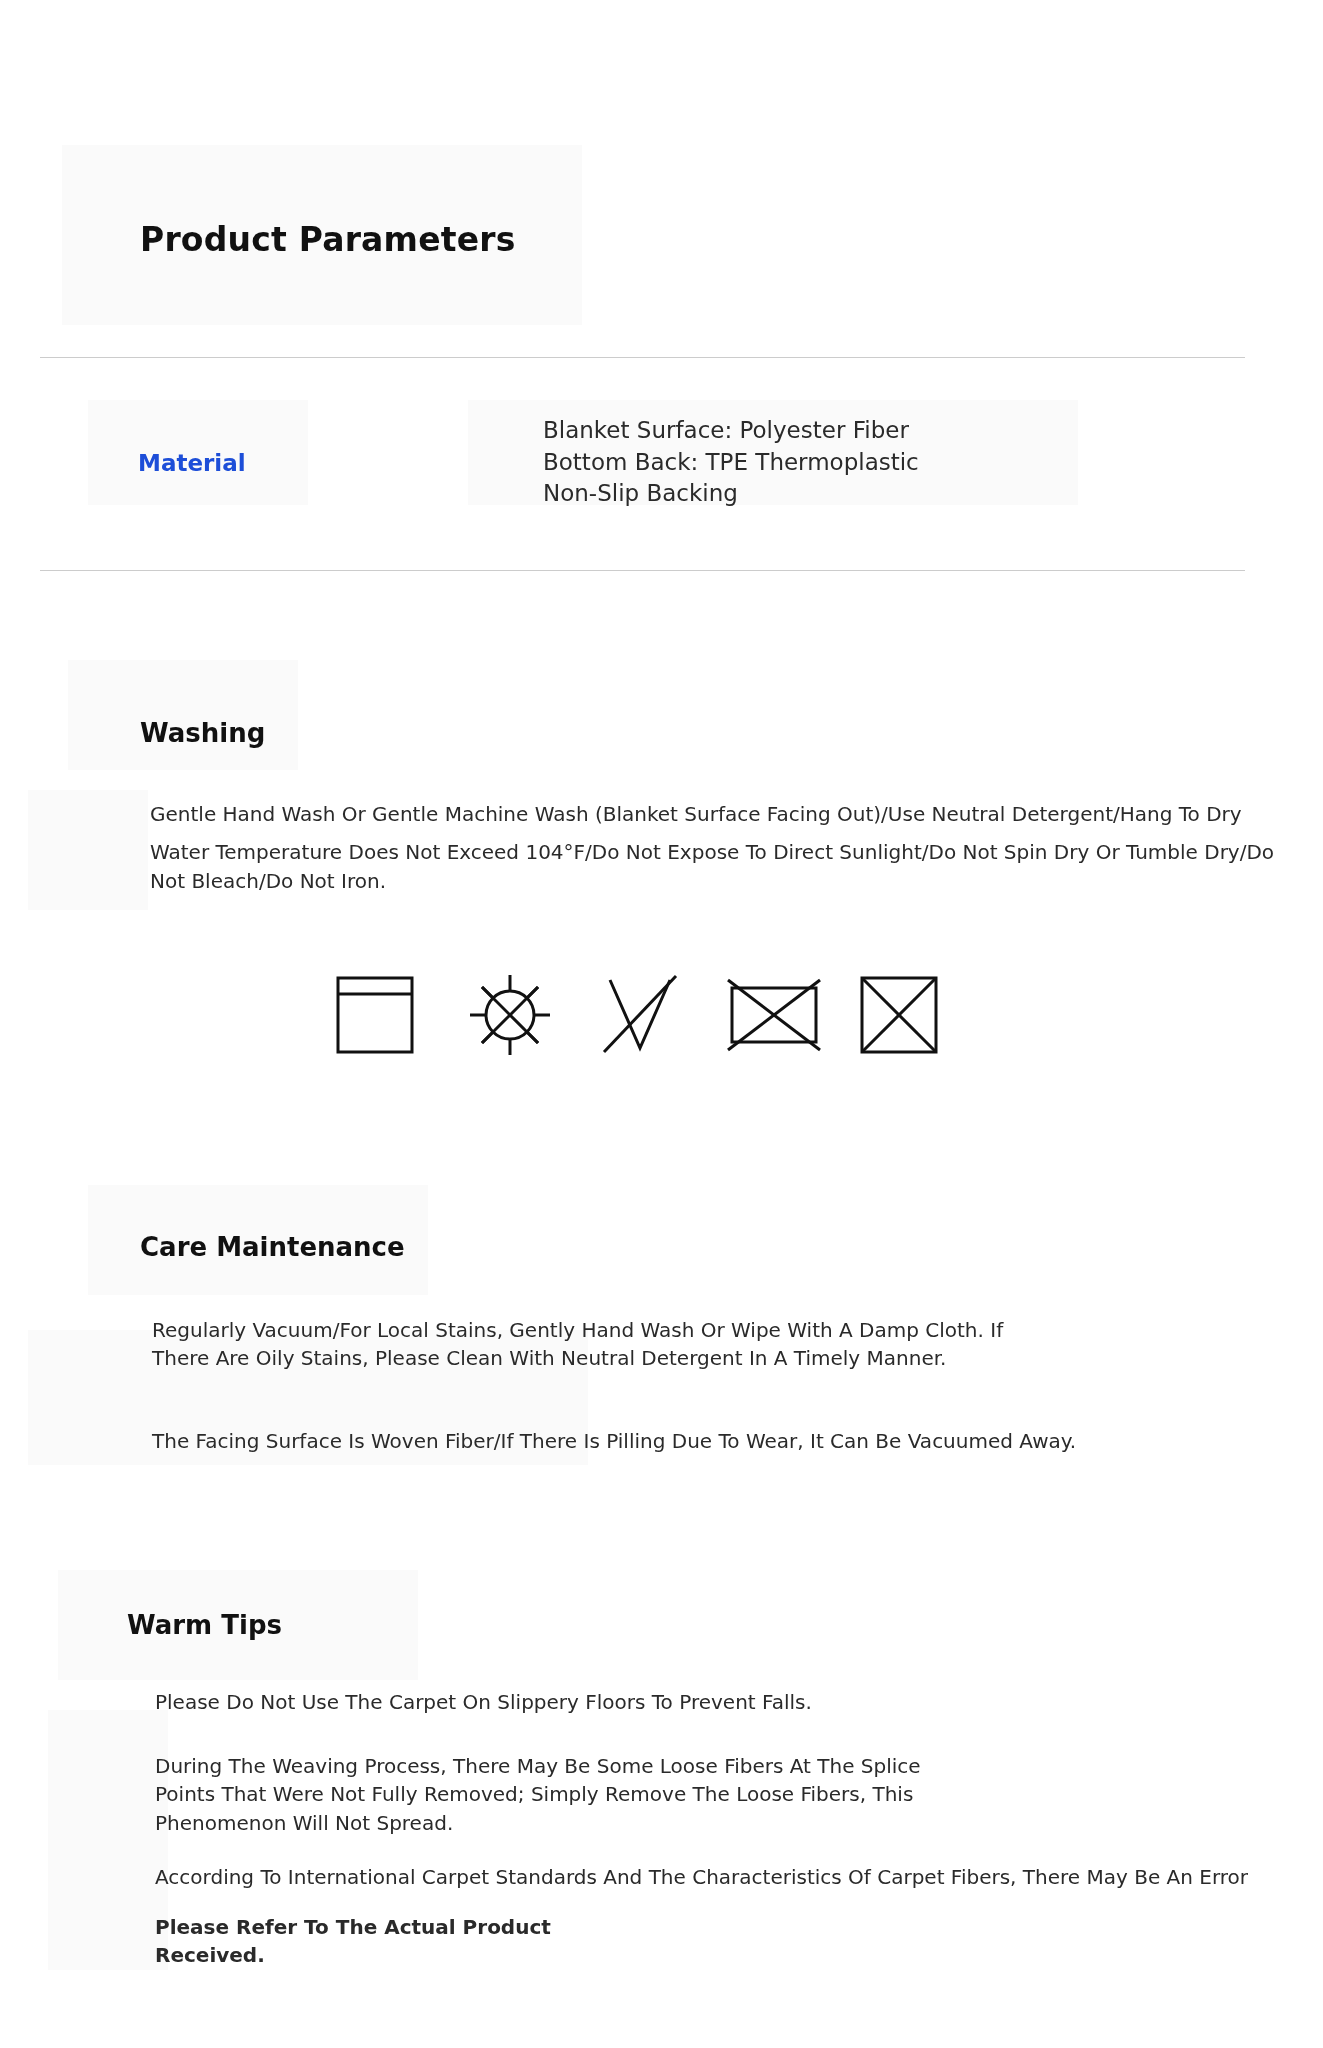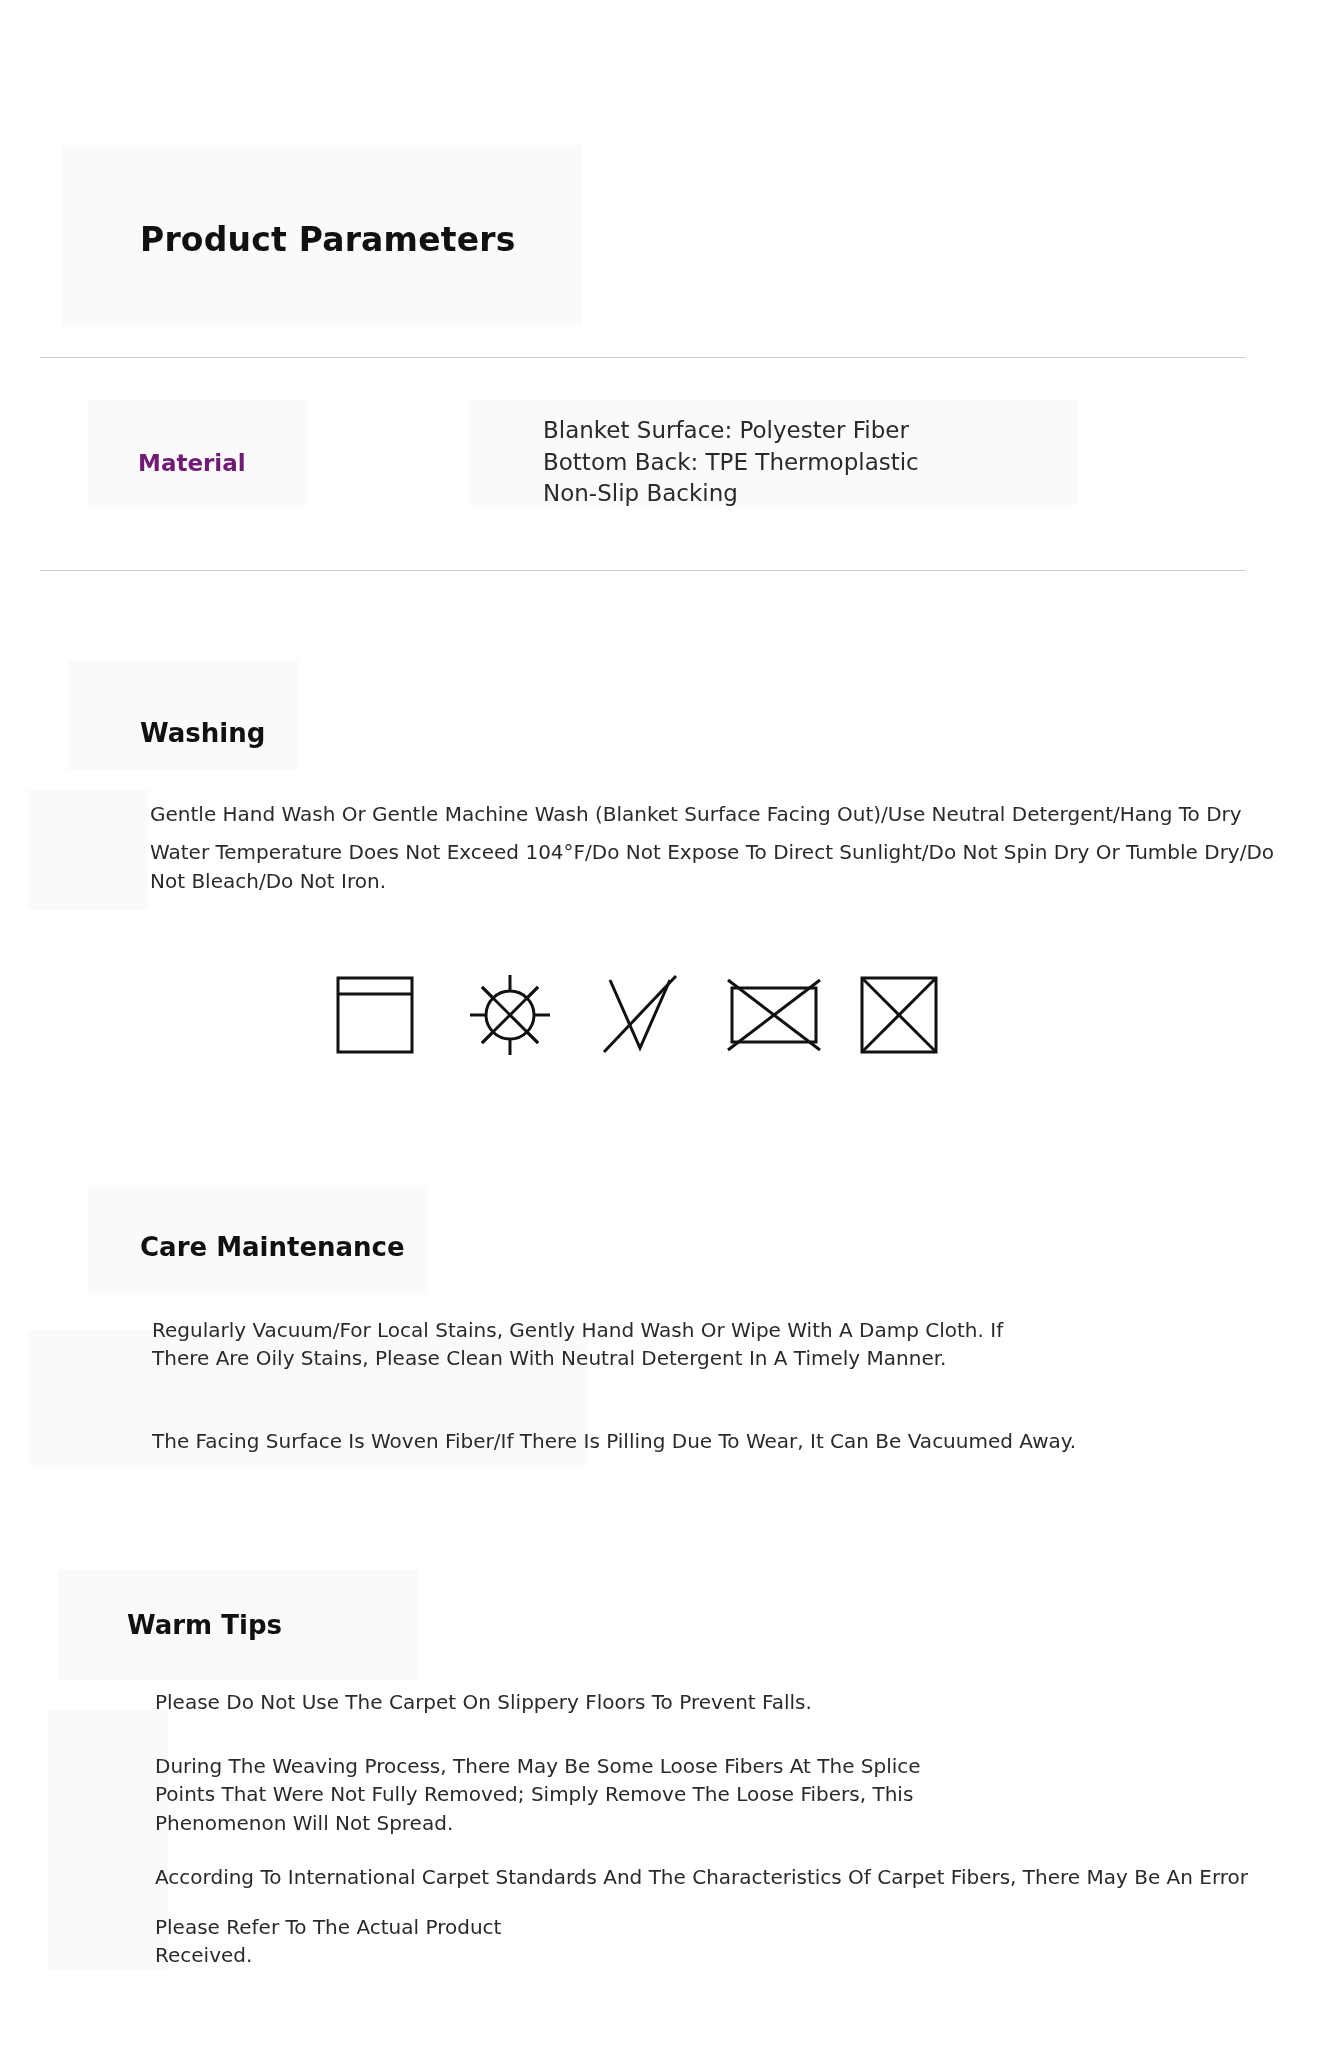--- a/index.html
+++ b/index.html
@@ -61,21 +61,21 @@
   }
   .rule-top { top: 357px; }
   .rule-bottom { top: 570px; }
 
   .param-label {
     position: absolute;
     left: 138px;
     top: 450px;
     font-size: 23px;
     font-weight: bold;
-    color: #701a75;
+    color: #1d4ed8;
   }
   .param-value {
     position: absolute;
     left: 543px;
     top: 415px;
     font-size: 23px;
     line-height: 1.37;
     color: #2a2a2a;
     white-space: pre-line;
   }
@@ -186,20 +186,21 @@
     overflow: hidden;
   }
   .tip-4 {
     position: absolute;
     left: 155px;
     top: 1913px;
     width: 420px;
     font-size: 20px;
     line-height: 1.42;
     color: #2a2a2a;
+    font-weight: bold;
   }
 </style>
 </head>
 <body>
 
 <div class="page">
 
   <div class="ghost" style="left:62px; top:145px; width:520px; height:180px;"></div>
   <div class="ghost" style="left:88px; top:400px; width:220px; height:105px;"></div>
   <div class="ghost" style="left:468px; top:400px; width:610px; height:105px;"></div>

